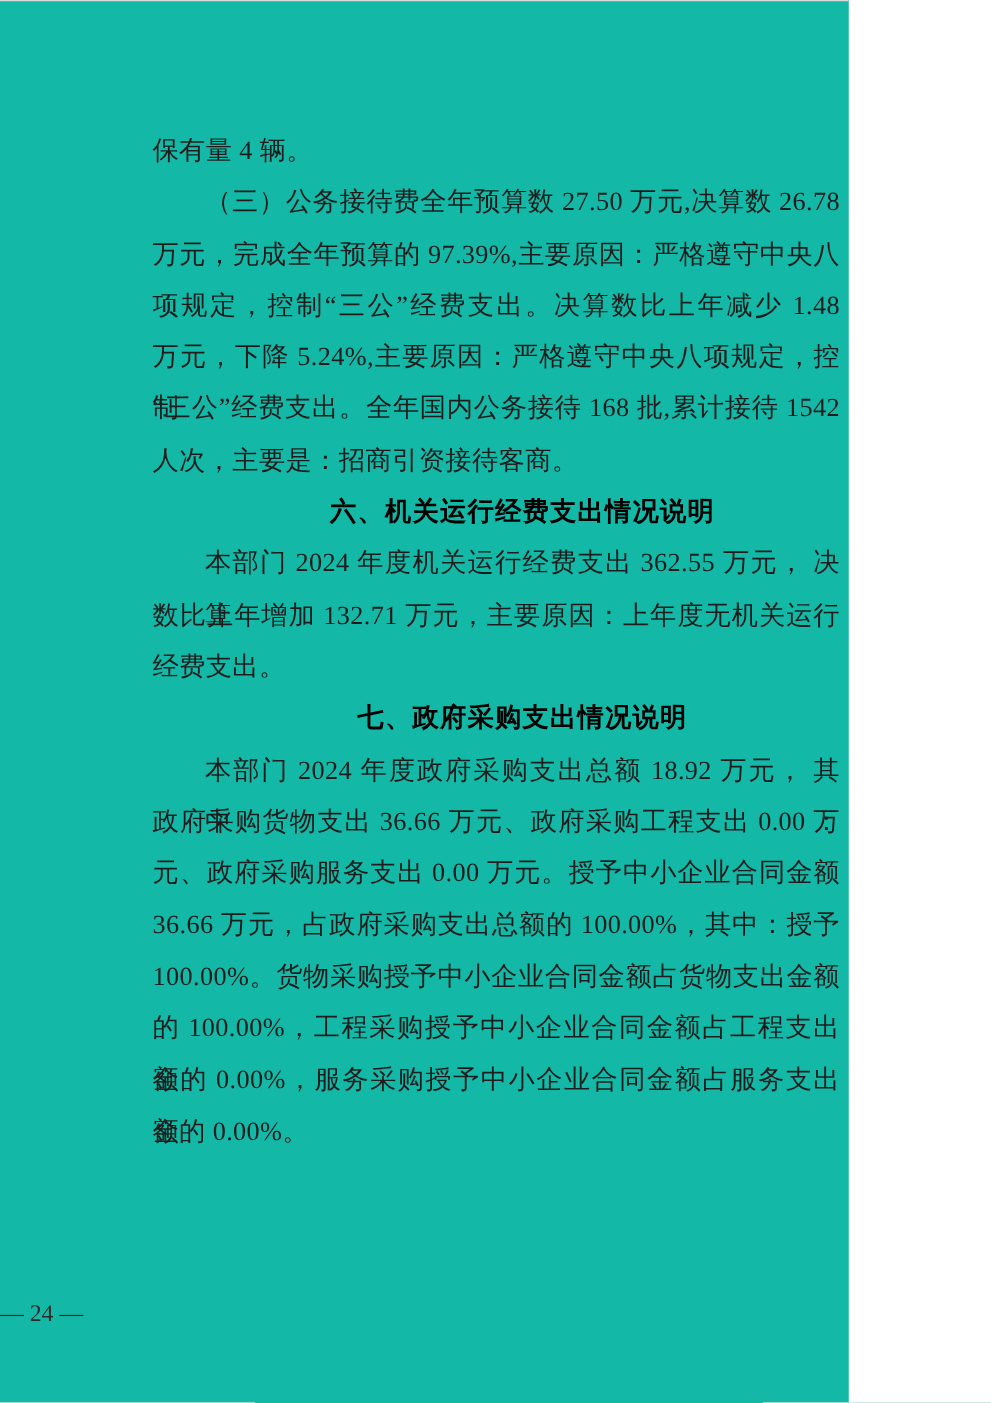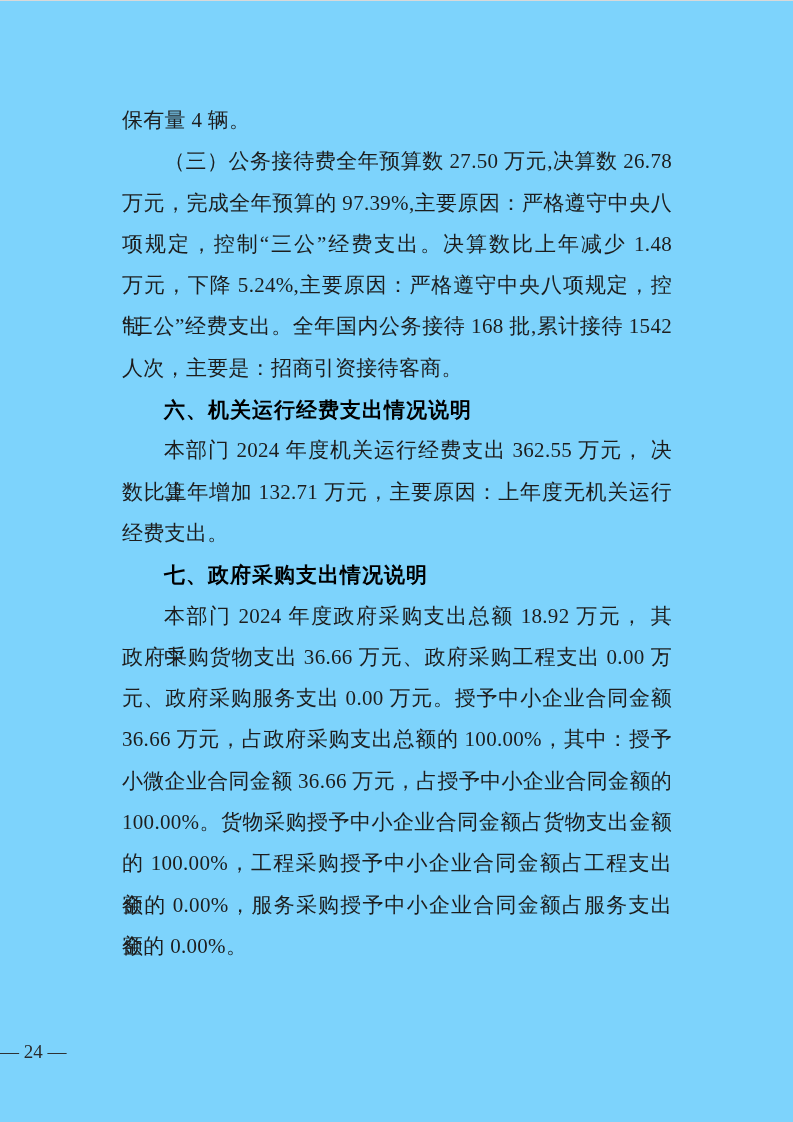--- a/index.html
+++ b/index.html
@@ -2,23 +2,23 @@
 <html><head>
 <meta charset="utf-8">
 <style>
   html, body {
     margin: 0;
     padding: 0;
     background: #ffffff;
   }
   .page {
     position: relative;
-    width: 793px;
+    width: 679px;
     height: 1122px;
-    background: #7dd3fc;
+    background: #14b8a6;
     color: #1d1d1d;
     font-family: "Liberation Serif", "DejaVu Serif", serif;
     overflow: hidden;
   }
   .page-top-edge {
     position: absolute;
     top: 0; left: 0;
     width: 100%;
     height: 1px;
     background: #d9d9d9;
@@ -44,20 +44,21 @@
   }
   .line.indent-2 {
     padding-left: 42px;
     font-family: Liberation Serif, serif;
   }
   .line.heading {
     font-family: "Liberation Sans", "DejaVu Sans", sans-serif;
     font-weight: bold;
     color: #000000;
     letter-spacing: 1px;
+    text-align: center;
   }
   .footer {
     position: absolute;
     top: 1031px;
     left: 0;
     width: 100%;
     font-size: 19px;
     line-height: 42px;
     color: #2a2a2a;
   }
@@ -77,20 +78,19 @@
       <div class="line">人次，主要是：招商引资接待客商。</div>
       <div class="line heading indent-2">六、机关运行经费支出情况说明</div>
       <div class="line justify indent-2">本部门 2024 年度机关运行经费支出 362.55 万元， 决算</div>
       <div class="line justify">数比上年增加 132.71 万元，主要原因：上年度无机关运行</div>
       <div class="line">经费支出。</div>
       <div class="line heading indent-2">七、政府采购支出情况说明</div>
       <div class="line justify indent-2">本部门 2024 年度政府采购支出总额 18.92 万元， 其中：</div>
       <div class="line justify">政府采购货物支出 36.66 万元、政府采购工程支出 0.00 万</div>
       <div class="line justify">元、政府采购服务支出 0.00 万元。授予中小企业合同金额</div>
       <div class="line justify">36.66 万元，占政府采购支出总额的 100.00%，其中：授予</div>
-      <div class="line justify">小微企业合同金额 36.66 万元，占授予中小企业合同金额的</div>
       <div class="line justify">100.00%。货物采购授予中小企业合同金额占货物支出金额</div>
       <div class="line justify">的 100.00%，工程采购授予中小企业合同金额占工程支出金</div>
       <div class="line justify">额的 0.00%，服务采购授予中小企业合同金额占服务支出金</div>
       <div class="line">额的 0.00%。</div>
     </div>
   <div class="footer">— 24 —</div>
 </div>
 
 </body></html>

